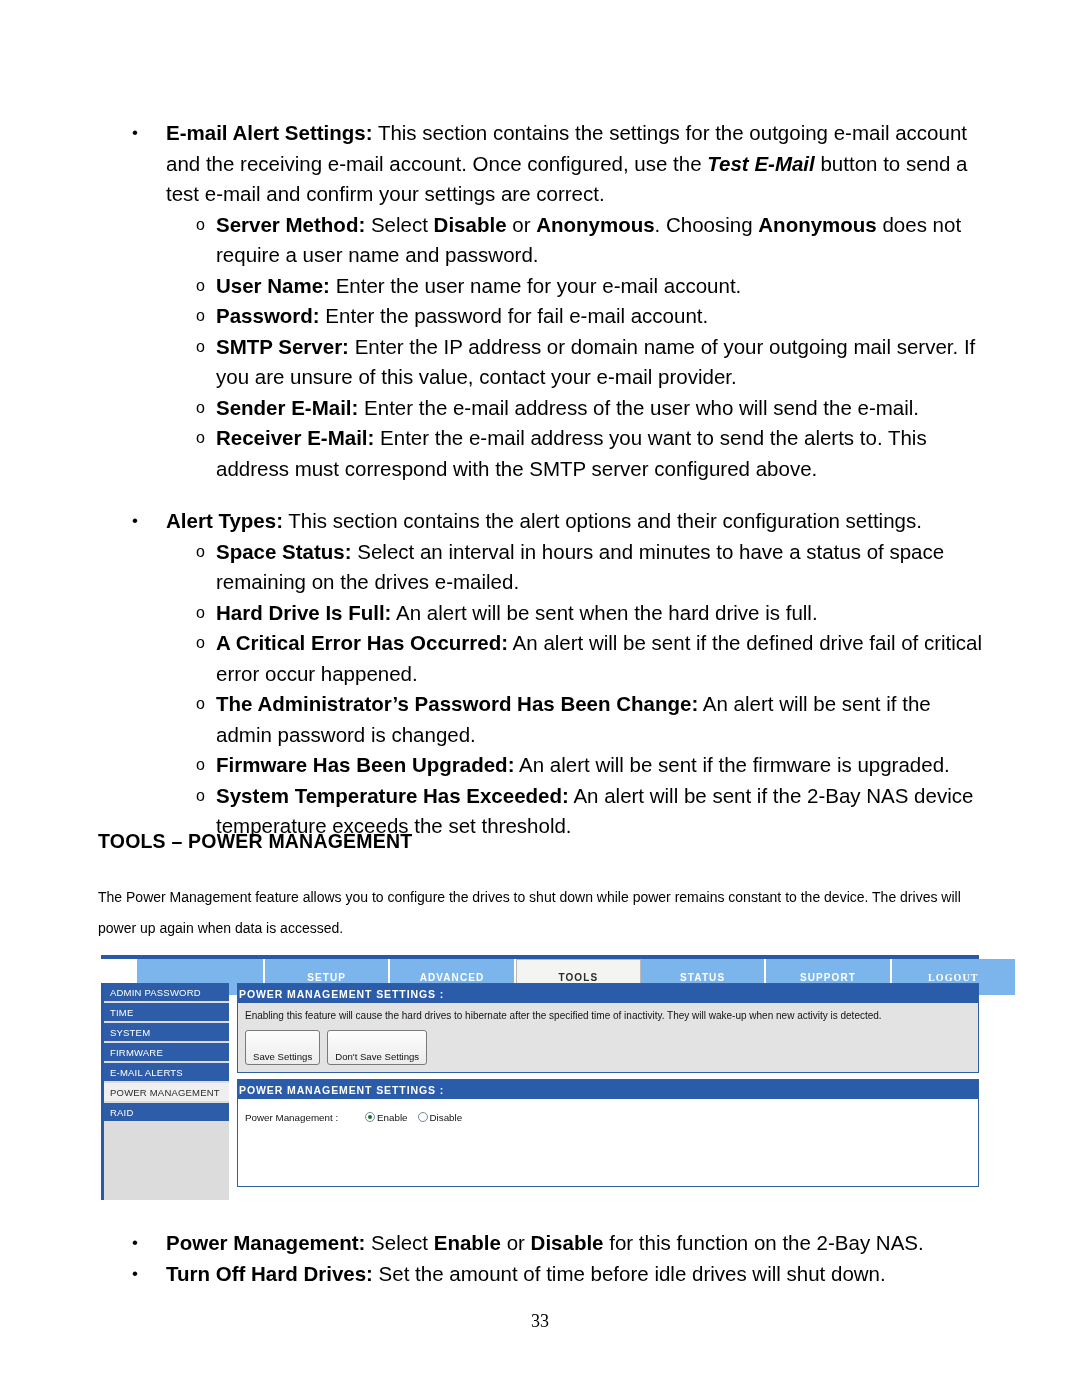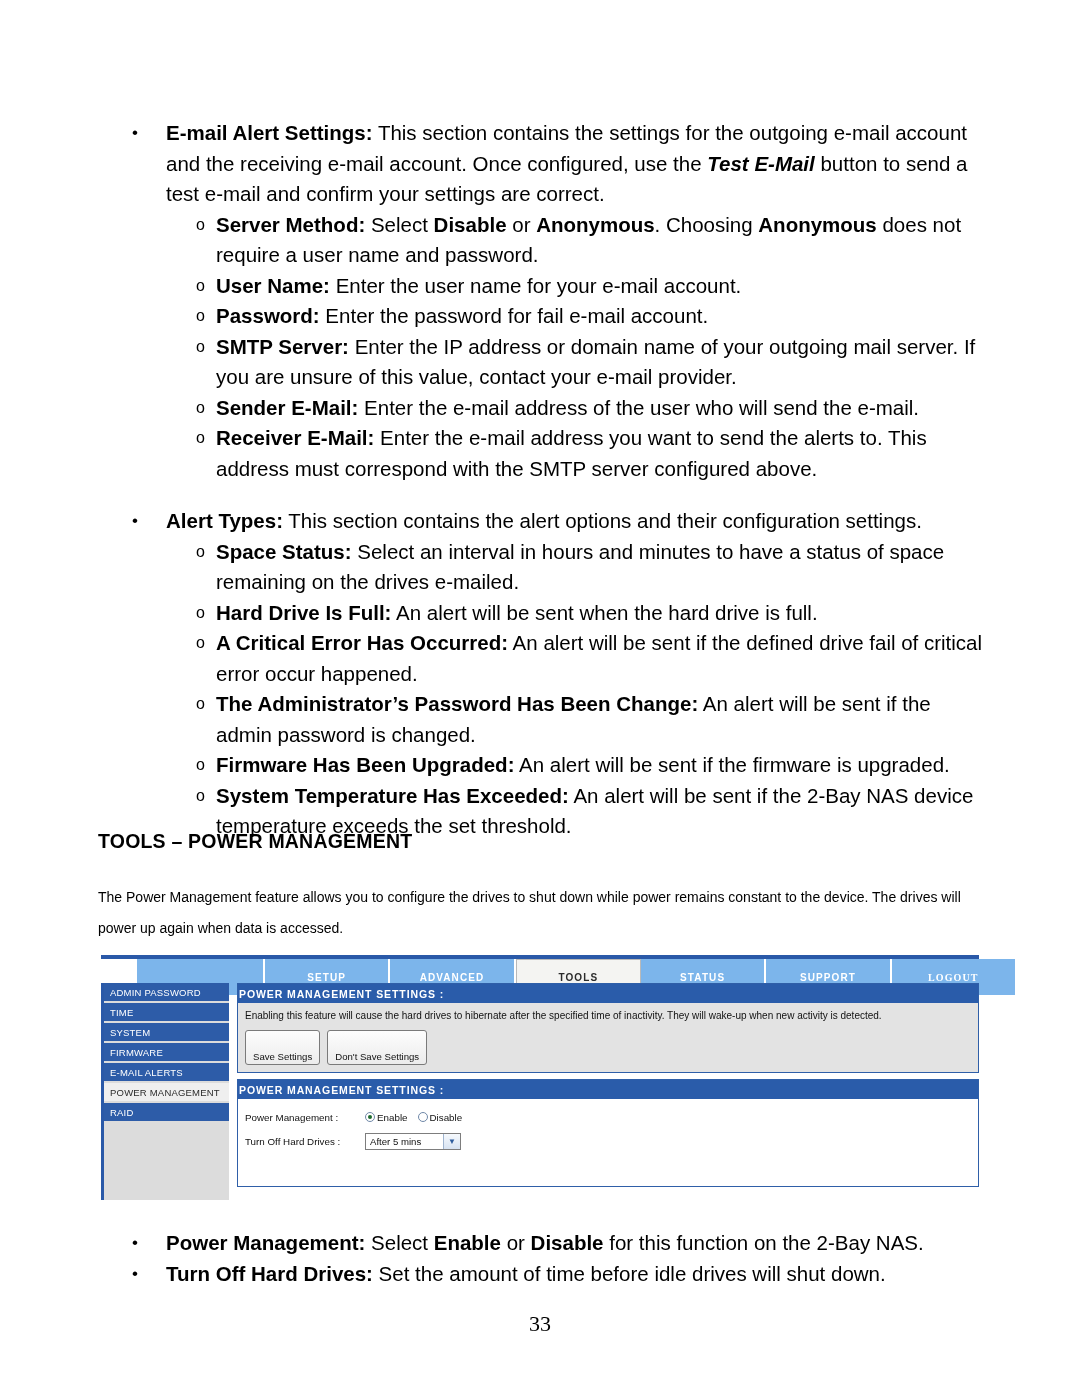--- a/index.html
+++ b/index.html
@@ -90,21 +90,21 @@
     width: 892px;
   }
 
   .page-number {
     position: absolute;
     left: 0;
     top: 1311px;
     width: 1080px;
     text-align: center;
     font-family: "Liberation Serif", serif;
-    font-size: 22px;
+    font-size: 18px;
   }
 
   
   .ui-shot {
     position: absolute;
     left: 101px;
     top: 955px;
     width: 878px;
     height: 245px;
     background: #ffffff;
@@ -430,27 +430,20 @@
                   <span class="radio-dot checked"></span>
                   <span>Enable</span>
                 </label>
                 <label class="radio-item">
                   <span class="radio-dot"></span>
                   <span>Disable</span>
                 </label>
               </span>
             </div>
 
-            <div class="form-row">
-              <span class="form-label">Turn Off Hard Drives :</span>
-              <span class="xp-select">
-                <span>After 5 mins</span>
-                <span class="arrow-box">▼</span>
-              </span>
-            </div>
 
           </div>
         </div>
 
       </div>
     </div>
   </div>
 
   <div class="bottom-bullets">
     <div class="bullet-l1">

